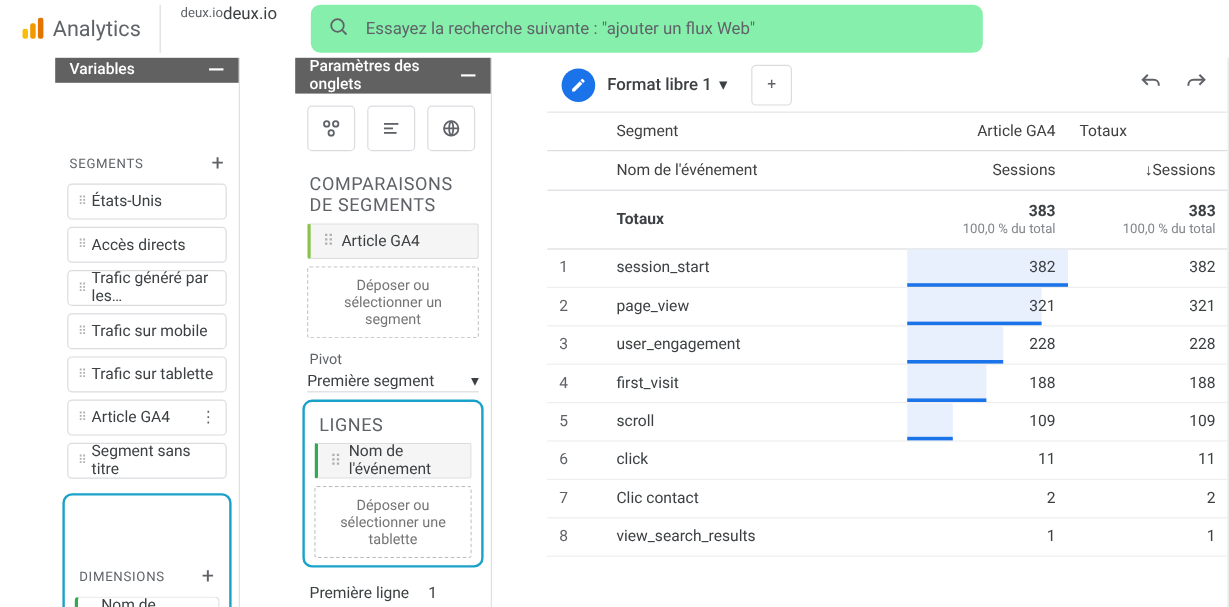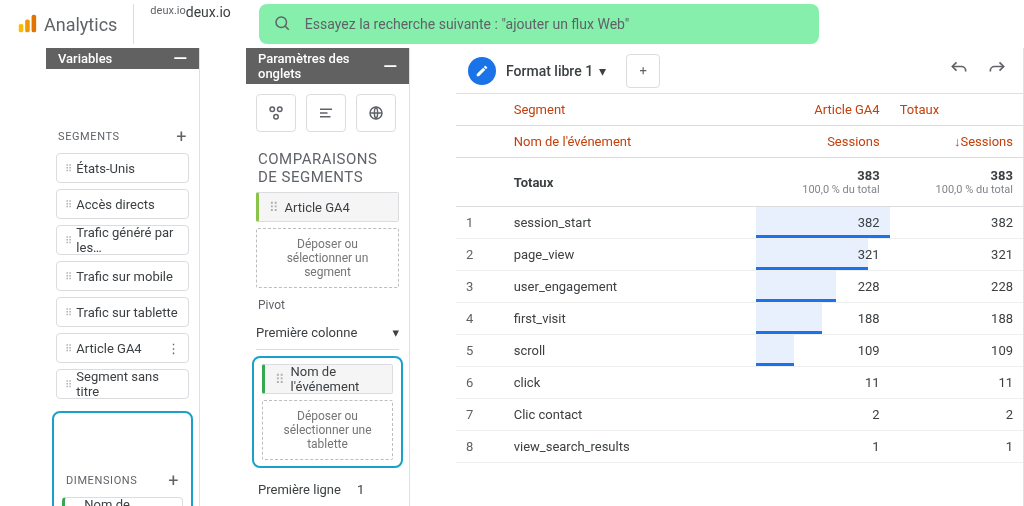--- a/index.html
+++ b/index.html
@@ -48,21 +48,21 @@
 
   .tabbar { display: flex; align-items: center; height: 46px; border-bottom: 1px solid #e0e0e0; padding: 0 12px; gap: 10px; }
   .edit-badge { width: 28px; height: 28px; border-radius: 50%; background: #1a73e8; display: flex; align-items: center; justify-content: center; color: #fff; }
   .tabname { font-size: 14px; font-weight: 500; display: flex; align-items: center; gap: 6px; }
   .addtab { width: 34px; height: 34px; border: 1px solid #dadce0; border-radius: 4px; display: flex; align-items: center; justify-content: center; margin-left: 10px; cursor: pointer; color: #5f6368; }
   .spacer { flex: 1; }
   .histbtn { color: #5f6368; cursor: pointer; padding: 4px; }
 
   .grid { width: 100%; border-collapse: collapse; }
   .grid th, .grid td { border-bottom: 1px solid #eee; padding: 8px 10px; font-size: 13px; }
-  .grid th { font-weight: 400; color: #c2410c; text-align: left; background: #fff; }
+  .grid th { font-weight: 400; color: #404040; text-align: left; background: #fff; }
   .grid .num { text-align: right; font-variant-numeric: tabular-nums; }
   .grid .sub { font-size: 11px; color: #80868b; }
   .hrow th { border-bottom: 1px solid #dadce0; }
   .sortcol { font-weight: 500; color: #3c4043; }
   .barcell { position: relative; }
   .barbg { position: absolute; left: 0; bottom: 0; height: 3px; background: #1a73e8; }
   .barfill { position: absolute; left: 0; top: 0; bottom: 3px; background: #e8f0fe; }
   .barcell span { position: relative; z-index: 1; }
   .totals-row td { border-top: 1px solid #dadce0; border-bottom: 1px solid #dadce0; padding-top: 10px; padding-bottom: 10px; }
   .idx { width: 34px; color: #5f6368; }
@@ -189,24 +189,25 @@
     <div class="label-caps">COMPARAISONS DE SEGMENTS</div>
     <div class="seg-compare">
       <div class="pill">
           <span class="handle" style="margin-right:6px;color:#b0b0b0;">⠿</span>
           <span>Article GA4</span>
         </div>
       <div class="drop">Déposer ou sélectionner un segment</div>
     </div>
     <div class="field-label">Pivot</div>
     <div class="select">
-      <span>Première colonne</span>
+      <span>Première segment</span>
       <span>▾</span>
     </div>
     <div class="box">
+      <div class="label-caps" style="padding:4px 8px 6px;">LIGNES</div>
       <div style="padding:0 4px;">
         <div class="pill dim">
             <span class="handle" style="margin-right:6px;color:#b0b0b0;">⠿</span>
             <span>Nom de l'événement</span>
           </div>
         <div class="drop" style="margin-bottom:6px;">Déposer ou sélectionner une tablette</div>
       </div>
     </div>
     <div class="inline">
       <span>Première ligne</span>

